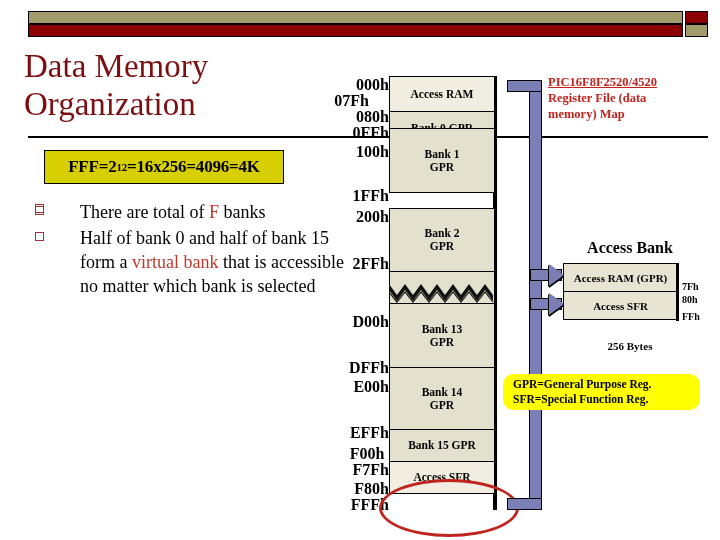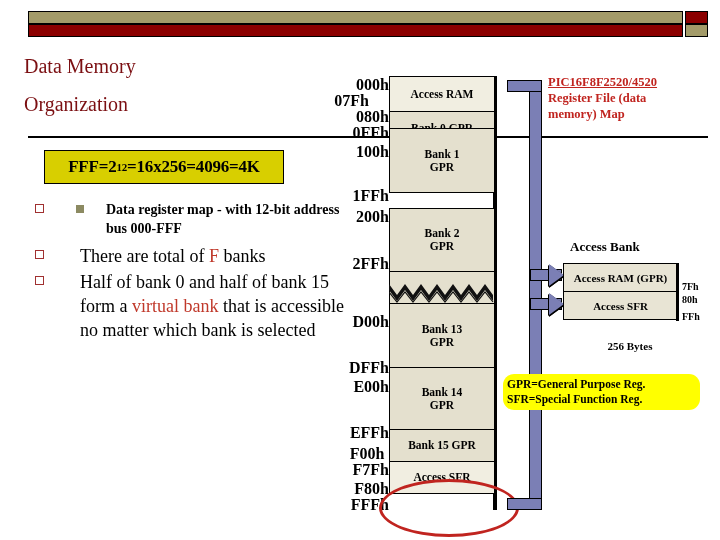--- a/index.html
+++ b/index.html
@@ -14,21 +14,21 @@
   .bar-row.r1{top:0;}
   .bar-row.r2{top:13px;}
   .bar-main{position:absolute;left:0;top:0;height:13px;width:655px;box-sizing:border-box;border:1px solid #000;}
   .bar-cap{position:absolute;left:657px;top:0;height:13px;width:23px;box-sizing:border-box;border:1px solid #000;}
   .olive{background:#a39b69;}
   .maroon{background:#8b0000;}
 
   
   #title{
     position:absolute;left:24px;top:47px;width:330px;
-    color:#7b0f12;font-size:20px;line-height:38px;
+    color:#7b0f12;font-size:33px;line-height:38px;
     font-family:"Liberation Serif", serif;
   }
   
   #rule{position:absolute;left:28px;top:136px;width:680px;height:0;border-top:2px solid #000;}
 
   
   #formula{
     position:absolute;left:44px;top:150px;width:240px;height:34px;
     background:#d8cf00;border:1px solid #000;box-sizing:border-box;
     display:flex;align-items:center;justify-content:center;
@@ -93,43 +93,43 @@
 
   
   #maptitle{
     position:absolute;left:548px;top:74px;width:170px;
     color:#c0241f;font-weight:bold;font-size:12.5px;line-height:16px;
   }
   #maptitle .u{text-decoration:underline;}
 
   
   #ab-title{
-    position:absolute;left:570px;top:239px;width:120px;
-    font-size:13px;font-weight:bold;color:#000;
+    position:absolute;left:570px;top:239px;width:120px;text-align:center;
+    font-size:16px;font-weight:bold;color:#000;
   }
   #ab-box{position:absolute;left:563px;top:263px;width:115px;height:58px;}
   .ab-cell{
     position:absolute;left:0;width:115px;height:29px;box-sizing:border-box;
     border:1.5px solid #000;background:#e8e4d4;
     display:flex;align-items:center;justify-content:center;
     font-size:11px;font-weight:bold;color:#000;
   }
   #ab-spine{position:absolute;left:676px;top:263px;width:3px;height:58px;background:#000;}
   .ab-addr{position:absolute;font-size:10px;font-weight:bold;color:#000;line-height:11px;text-align:left;width:26px;}
   #ab-bytes{
     position:absolute;left:570px;top:340px;width:120px;text-align:center;
     font-size:11px;font-weight:bold;color:#000;
   }
 
   
   #legend{
     position:absolute;left:503px;top:374px;width:197px;height:36px;
     background:#ffff00;border-radius:11px;
     display:flex;flex-direction:column;justify-content:center;
-    padding-left:4px;box-sizing:border-box;
+    padding-left:10px;box-sizing:border-box;
     font-size:11.5px;font-weight:bold;color:#000;line-height:15px;
   }
 </style>
 </head>
 <body>
 
 <div id="banner">
   <div class="bar-row r1">
     <div class="bar-main olive"></div>
     <div class="bar-cap maroon"></div>
@@ -151,24 +151,20 @@
     <sup>12</sup>
     <span>=16x256=4096=4K</span>
 </div>
 
 <div id="bullets">
 
   <div class="b1">
     <span class="mk"></span>
   </div>
 
-  <div class="b2">
-    <span class="mk"></span>
-    <span>Data register map  - with 12-bit address bus  000-FFF</span>
-  </div>
 
   <div class="b1">
     <span class="mk"></span>
   </div>
 
   <div class="b1">
     <span class="mk"></span>
     <span>There are total of </span><span class="red">F</span><span> banks</span>
   </div>
 

